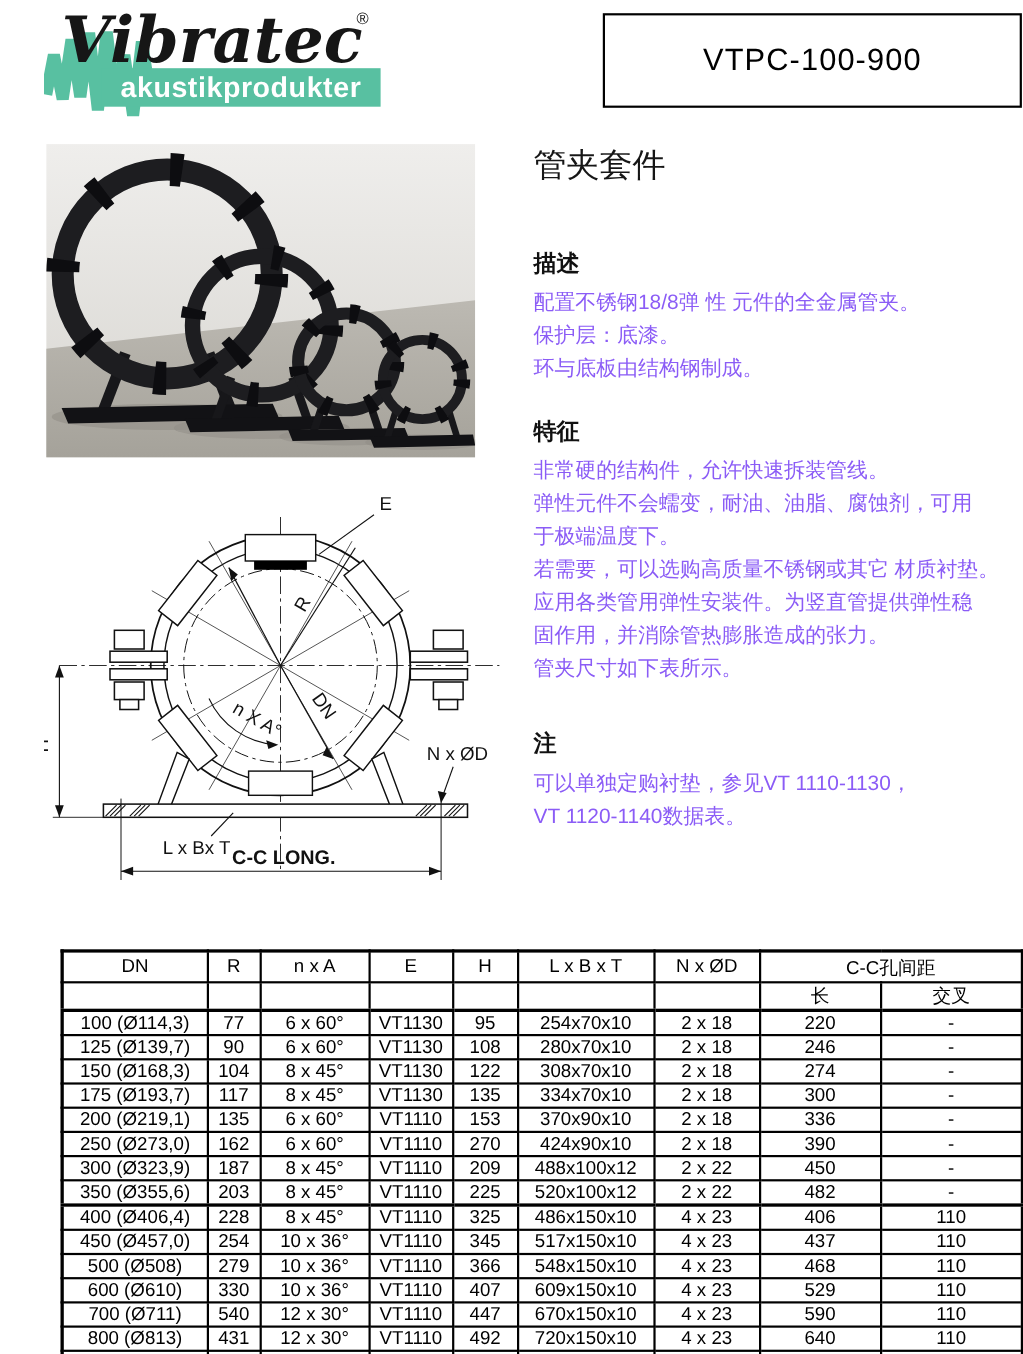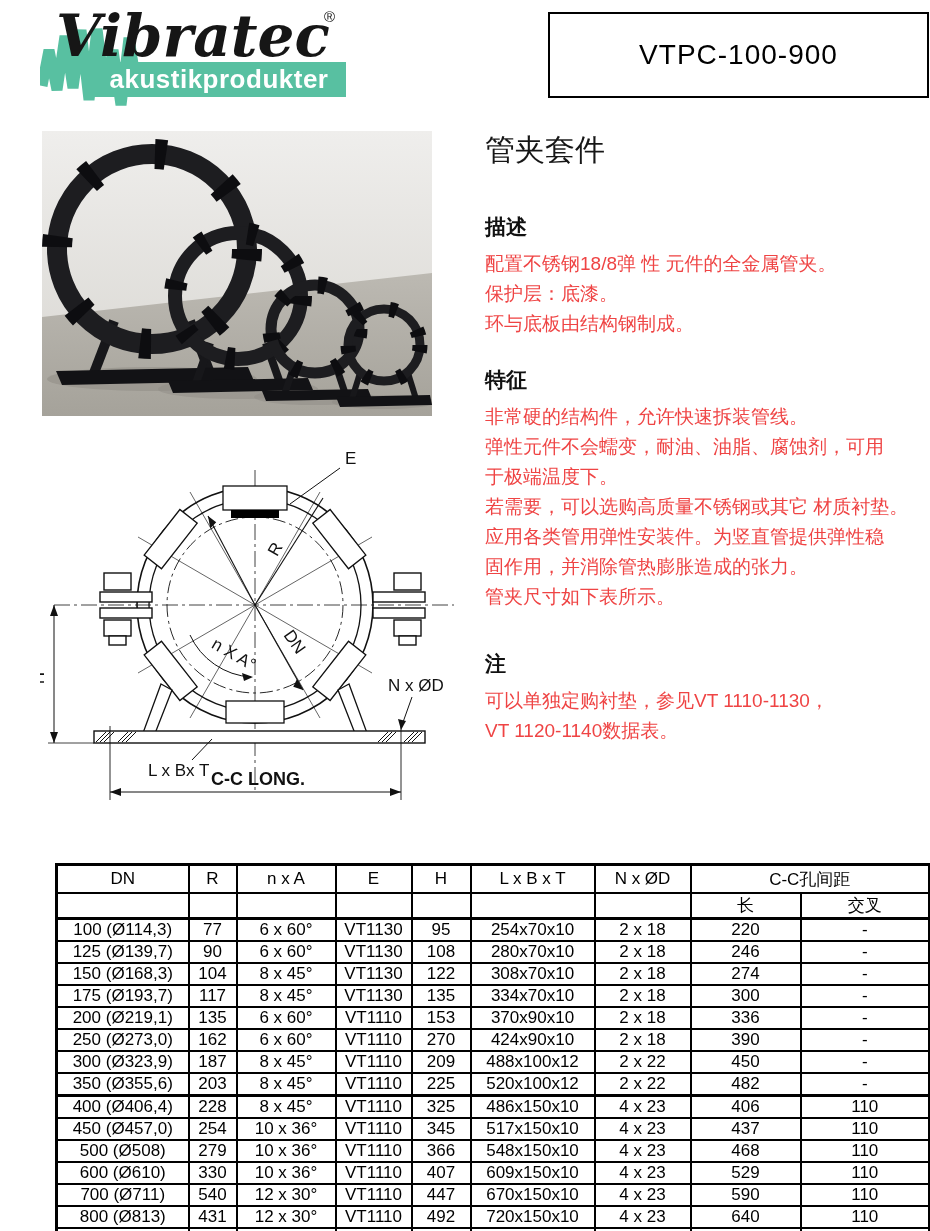--- a/index.html
+++ b/index.html
@@ -15,25 +15,25 @@
     position:absolute;left:548px;top:12px;width:377px;height:82px;
     border:2px solid #000;display:flex;align-items:center;justify-content:center;
     font-size:28px;letter-spacing:1px;color:#000;
   }
   
   .photo{position:absolute;left:42px;top:131px;width:390px;height:285px;}
   
   .rcol{position:absolute;left:485px;top:0;width:445px;}
   .doc-title{position:absolute;left:0;top:130px;font-size:30px;font-weight:400;color:#161616;text-align:right;}
   .sec-head{font-size:21px;font-weight:bold;color:#111;}
-  .sec-body{font-size:19px;line-height:30px;color:#ef4444;}
+  .sec-body{font-size:19px;line-height:30px;color:#8b5cf6;}
   .sec-desc{position:absolute;left:0;top:213px;}
   .sec-feat{position:absolute;left:0;top:366px;}
   .sec-note{position:absolute;left:0;top:650px;}
-  .sec-head{margin:0 0 8px 0;}
+  .sec-head{margin:12px 0 8px 0;}
   
   .diagram{position:absolute;left:40px;top:440px;width:445px;height:378px;}
   .diagram svg text{font-family:"Liberation Sans",sans-serif;fill:#111;}
   .dim-label{font-size:17px;}
   .dim-label-bold{font-size:18px;font-weight:bold;}
   
   .spec-table{
     position:absolute;left:55px;top:863px;width:873px;height:359px;
     border-collapse:collapse;table-layout:fixed;font-size:17px;color:#000;
   }

